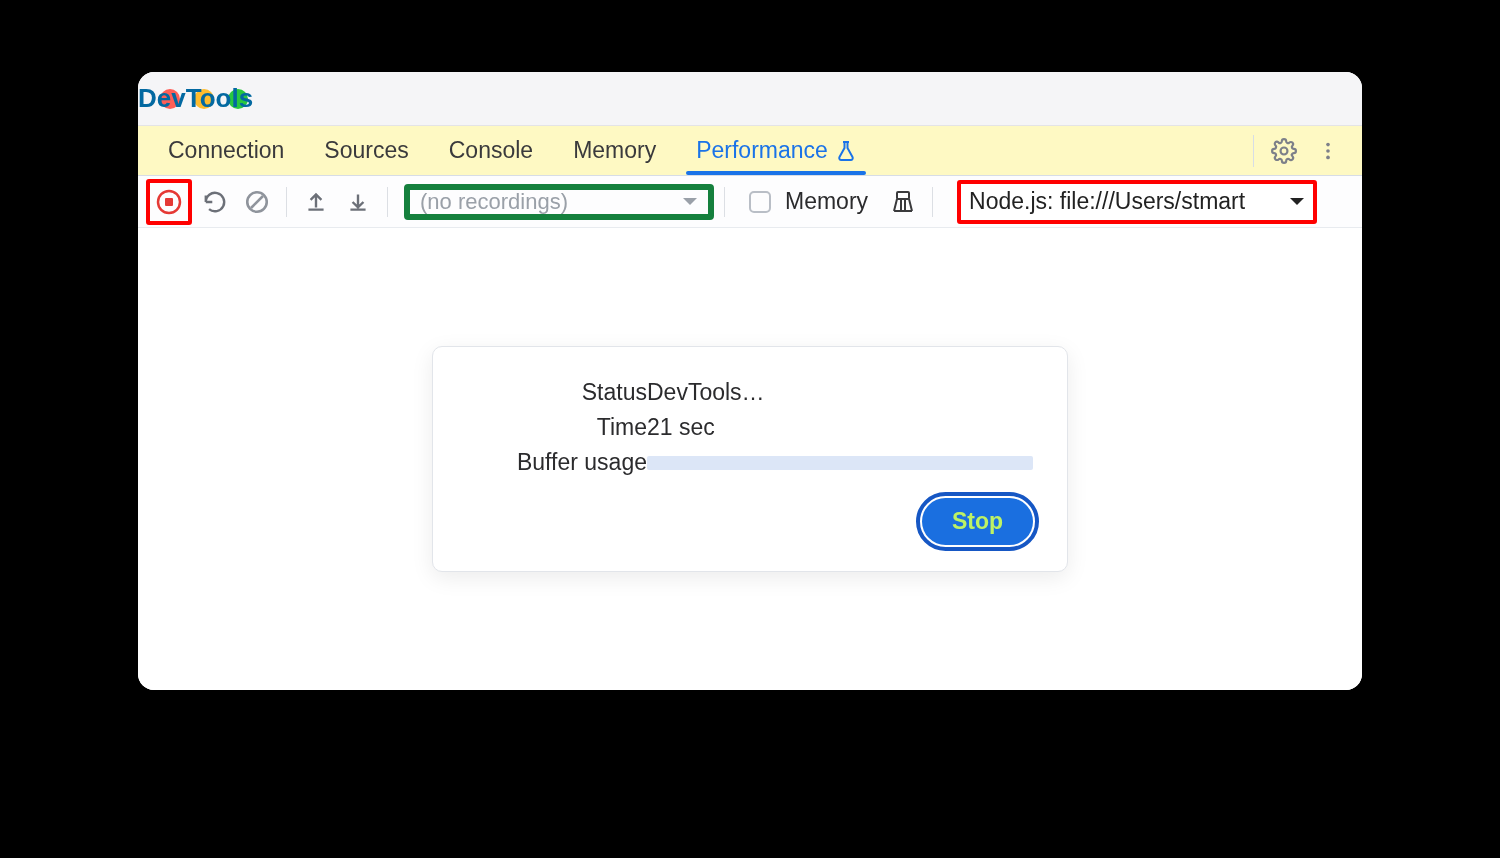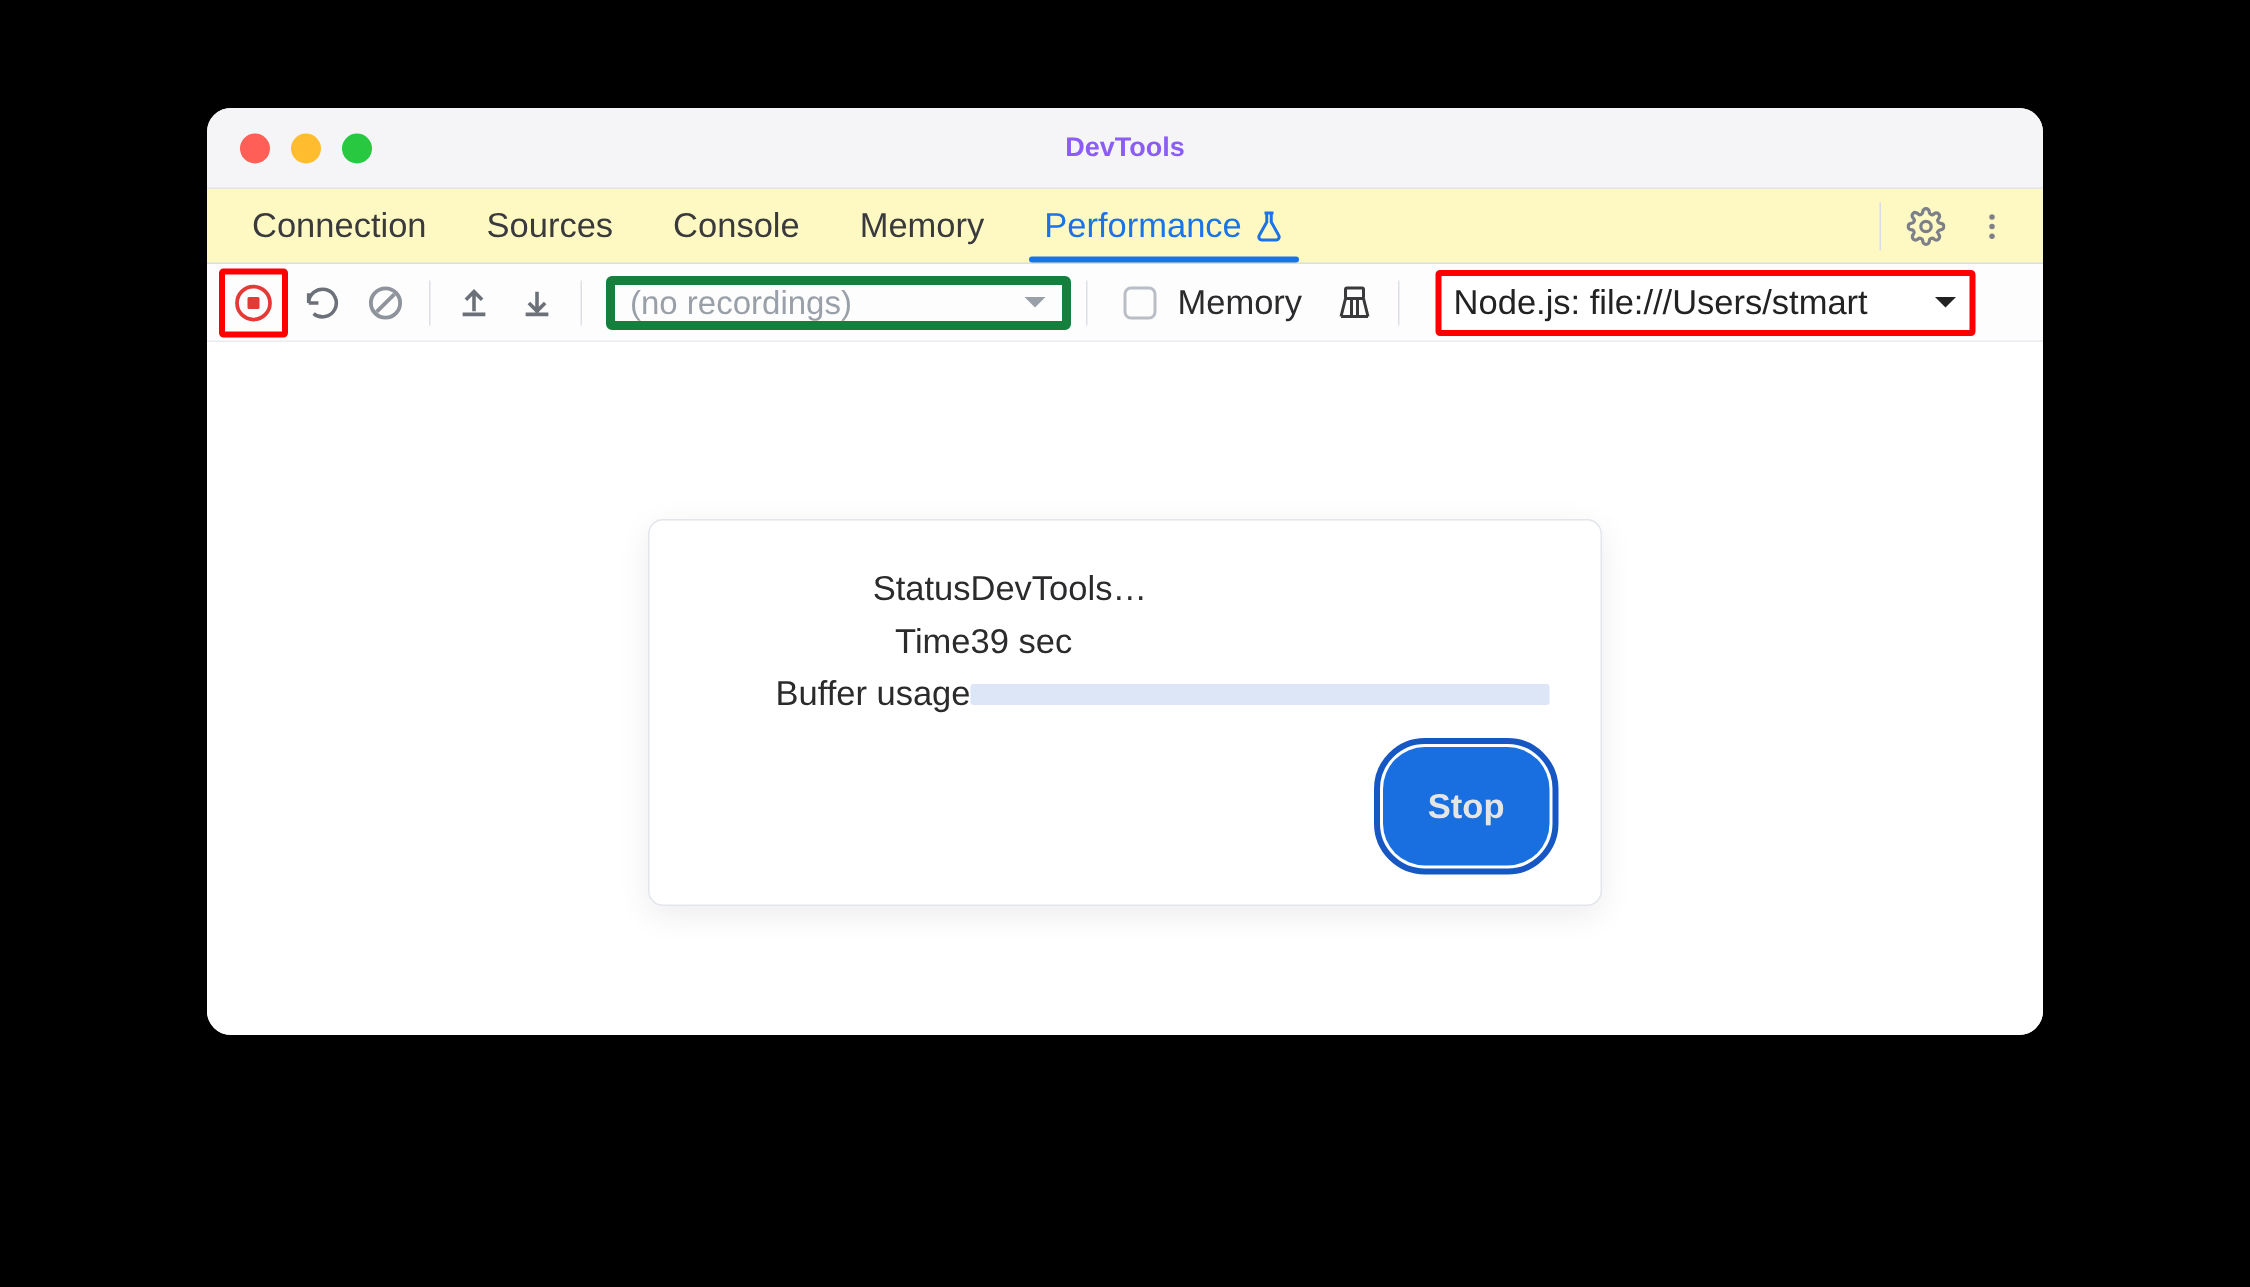--- a/index.html
+++ b/index.html
@@ -35,24 +35,24 @@
     gap: 14px;
     padding-left: 22px;
   }
   .tl { width: 20px; height: 20px; border-radius: 50%; }
   .tl.red { background: #ff5f57; }
   .tl.yellow { background: #febc2e; }
   .tl.green { background: #28c840; }
   .title {
     position: absolute;
     left: 0; right: 0;
-    text-align: center;
-    font-size: 18px;
+    text-align: left;
+    font-size: 26px;
     font-weight: 700;
-    color: #8b5cf6;
+    color: #0369a1;
     pointer-events: none;
   }
   .tabs {
     height: 50px;
     background: #fef9c3;
     display: flex;
     align-items: center;
     border-bottom: 1px solid #d7dde6;
     padding-left: 10px;
   }
@@ -180,26 +180,26 @@
     background: #dce6f7;
     border-radius: 2px;
   }
   .panel-actions {
     display: flex;
     justify-content: flex-end;
     margin-top: 22px;
   }
   .stop-btn {
     background: #1a6fe0;
-    color: #e5e5e5;
+    color: #bef264;
     font-size: 23px;
     font-weight: 700;
     border: none;
     border-radius: 28px;
-    padding: 26px 30px;
+    padding: 10px 30px;
     cursor: pointer;
     outline: 4px solid #1657c4;
     outline-offset: 2px;
   }
   svg { display: block; }
 </style>
 </head>
 <body>
 
 <div class="window">
@@ -344,21 +344,21 @@
   </div>
 
   <div class="content">
     <div class="panel">
       <div class="row">
         <div class="label">Status</div>
         <div class="val">DevTools…</div>
       </div>
       <div class="row">
         <div class="label">Time</div>
-        <div class="val">39 sec</div>
+        <div class="val">21 sec</div>
       </div>
       <div class="row">
         <div class="label">Buffer usage</div>
         <div class="buffer-bar"></div>
       </div>
       <div class="panel-actions">
         <button class="stop-btn">Stop</button>
       </div>
     </div>
   </div>

